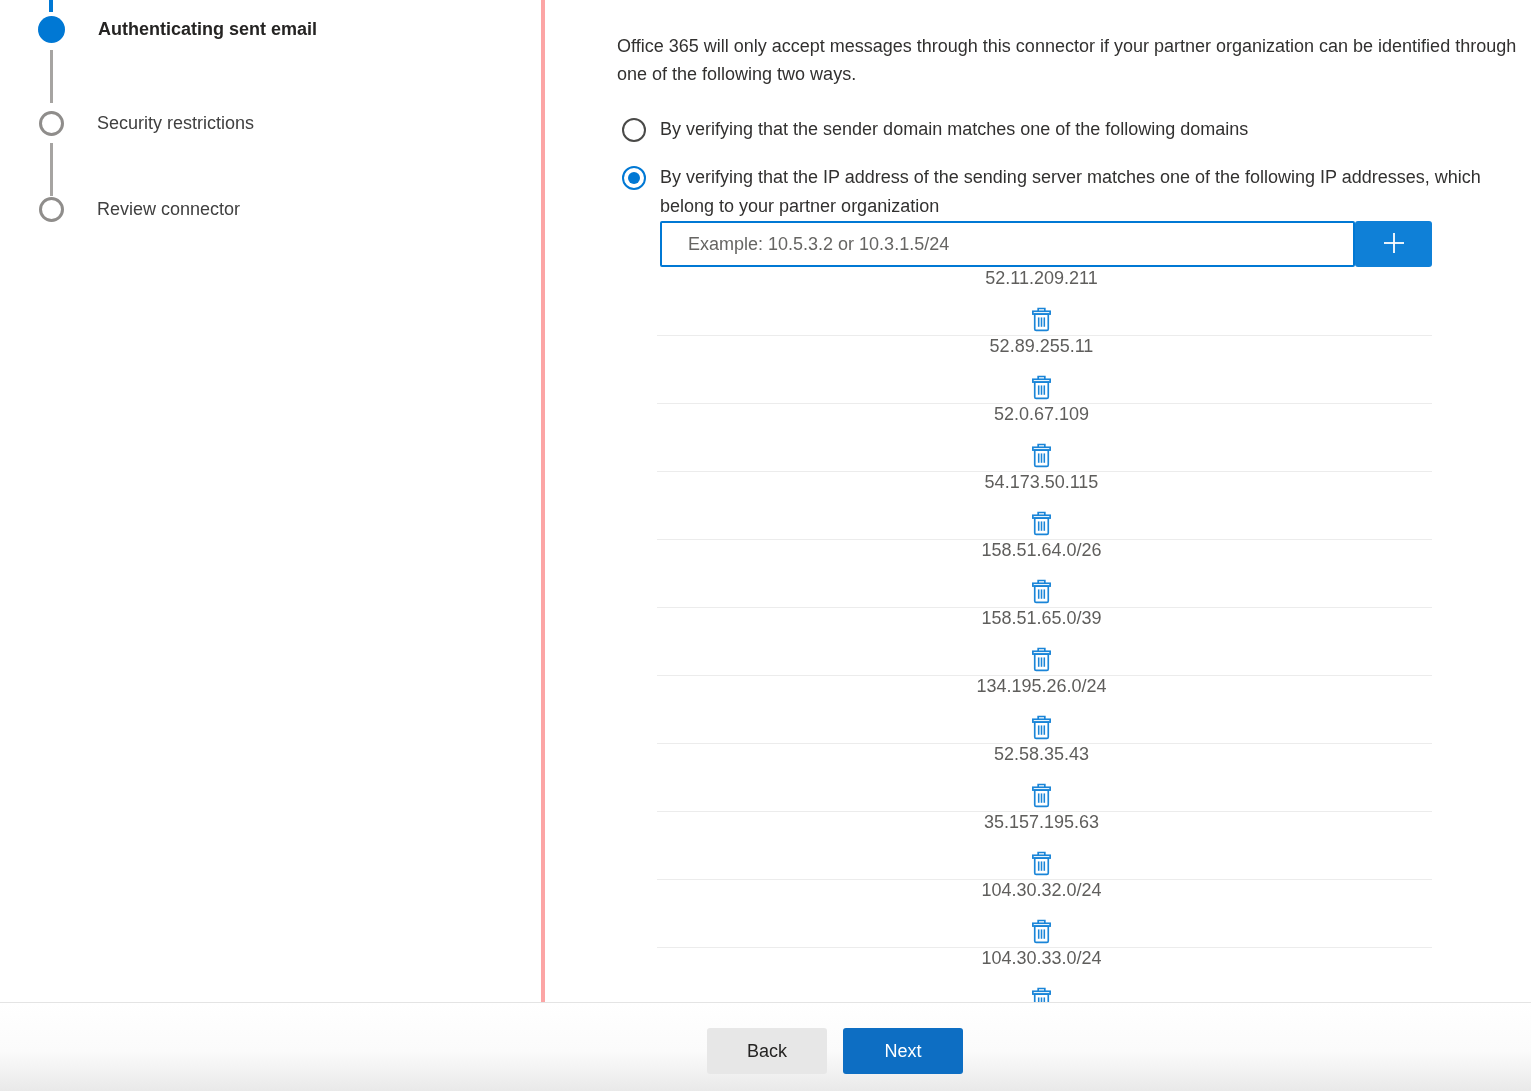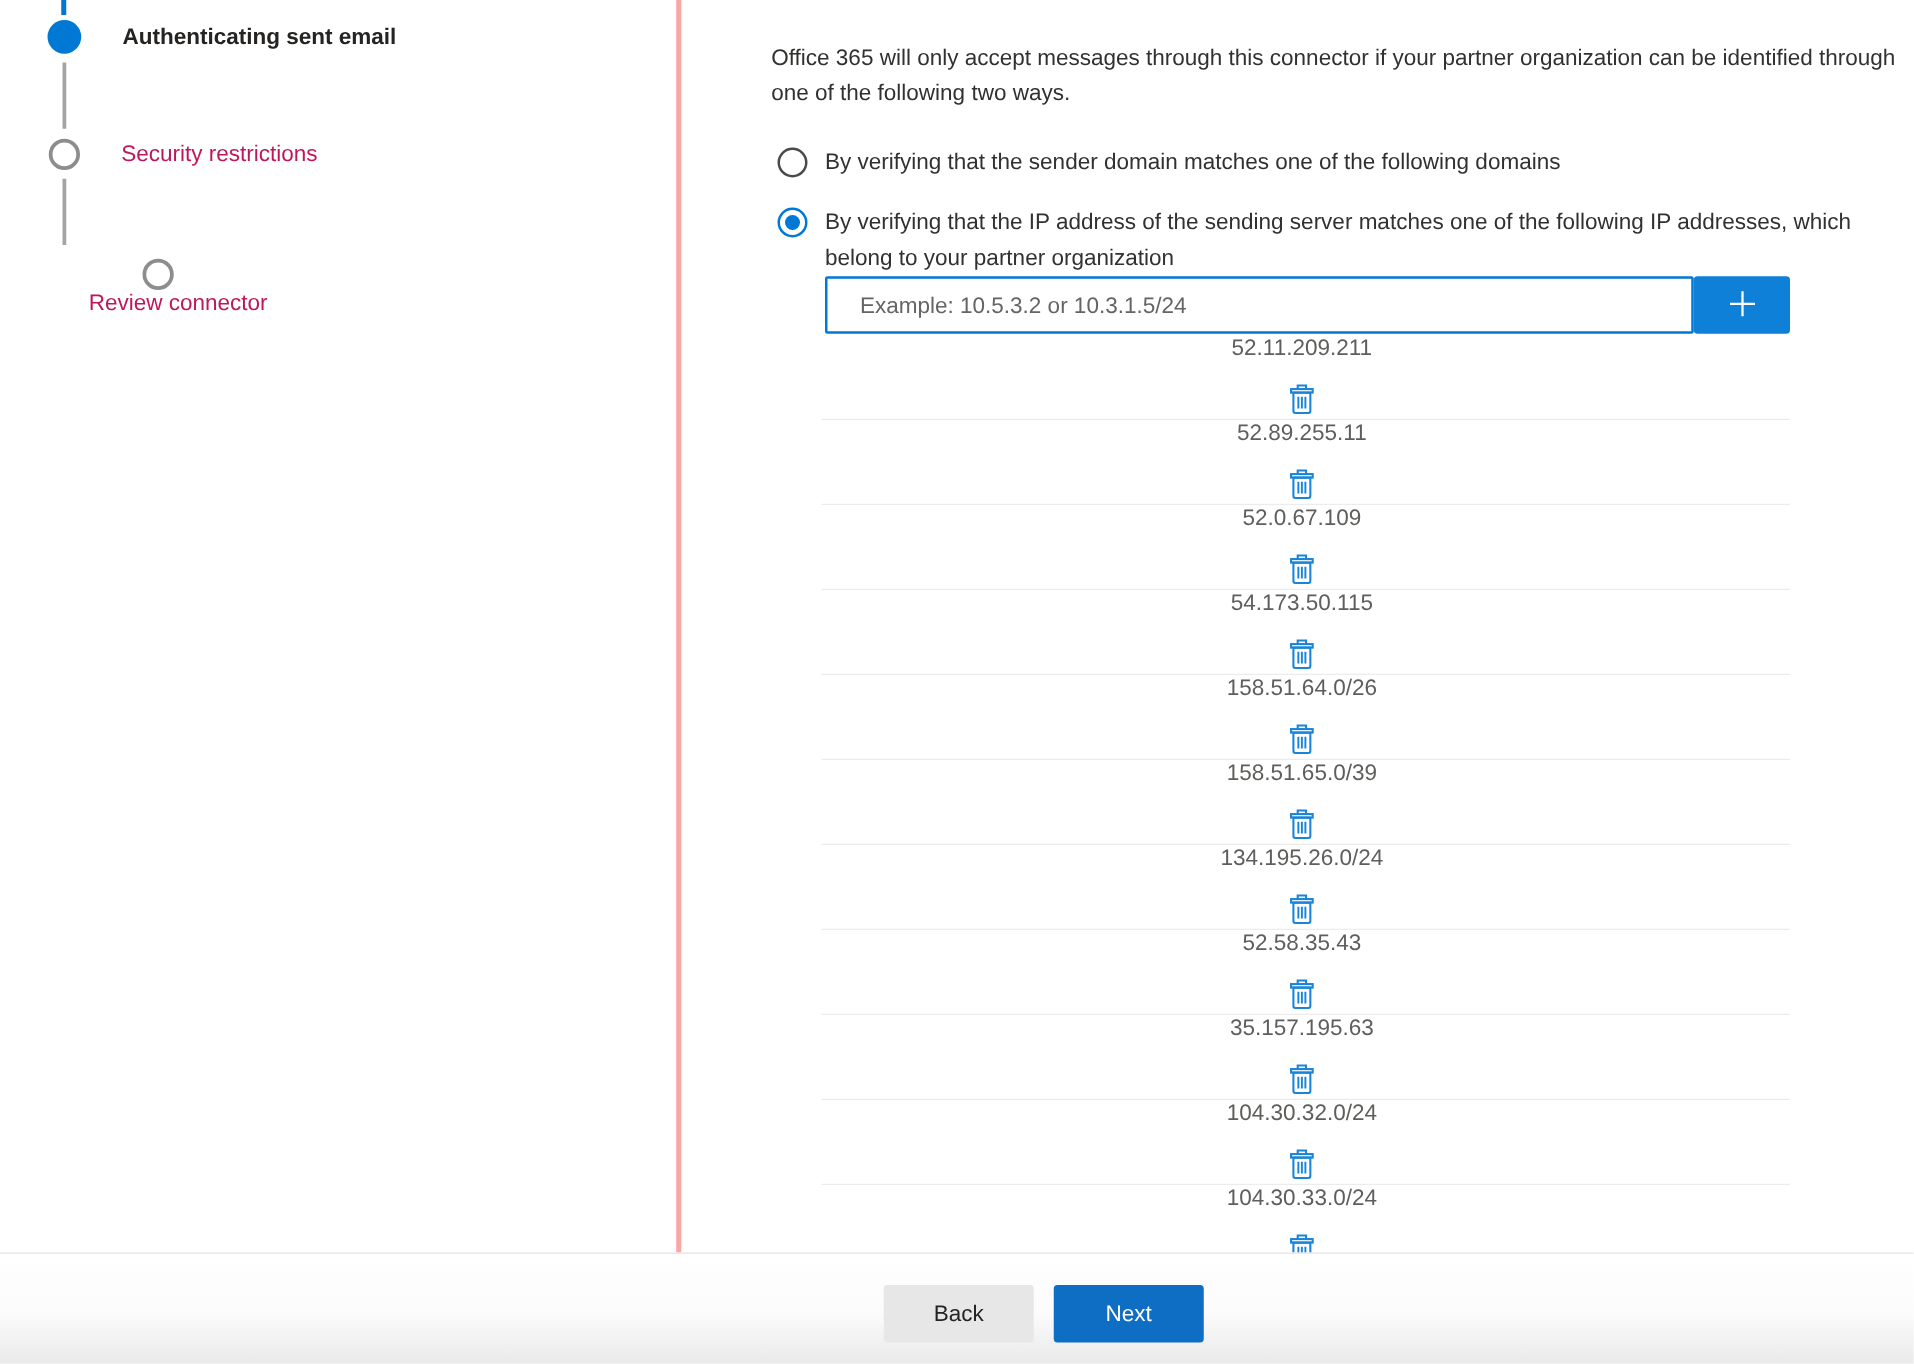--- a/index.html
+++ b/index.html
@@ -17,29 +17,29 @@
     position: absolute; left: 0; top: 0; width: 545px; height: 1002px;
     background: #fff; border-right: 4px solid #fca5a5;
   }
   .stepper { position: absolute; left: 38px; top: 0; }
   .step-tick-top {
     position: absolute; left: 11px; top: 0; width: 4px; height: 12px; background: #0078d4;
   }
   .step-row { position: absolute; left: 0; display: flex; align-items: center; }
   .step-row.r1 { top: 16px; }
   .step-row.r2 { top: 111px; }
-  .step-row.r3 { top: 207px; flex-direction: column; }
+  .step-row.r3 { top: 197px; }
   .step-circle-filled {
     width: 27px; height: 27px; border-radius: 50%; background: #0078d4; flex: 0 0 auto;
   }
   .step-circle-open {
     width: 25px; height: 25px; border-radius: 50%; background: #fff;
     border: 3px solid #8f8d8b; flex: 0 0 auto; margin-left: 1px;
   }
-  .step-label { margin-left: 33px; font-size: 18px; color: #be185d; white-space: nowrap; }
+  .step-label { margin-left: 33px; font-size: 18px; color: #404040; white-space: nowrap; }
   .step-label.active { font-weight: 700; color: #252423; }
   .step-connector {
     position: absolute; left: 12px; width: 3px; height: 53px; background: #a6a4a2;
   }
   .step-connector.c1 { top: 50px; }
   .step-connector.c2 { top: 143px; }
 
   
   .main { position: absolute; left: 617px; top: 0; width: 914px; }
   .intro {

